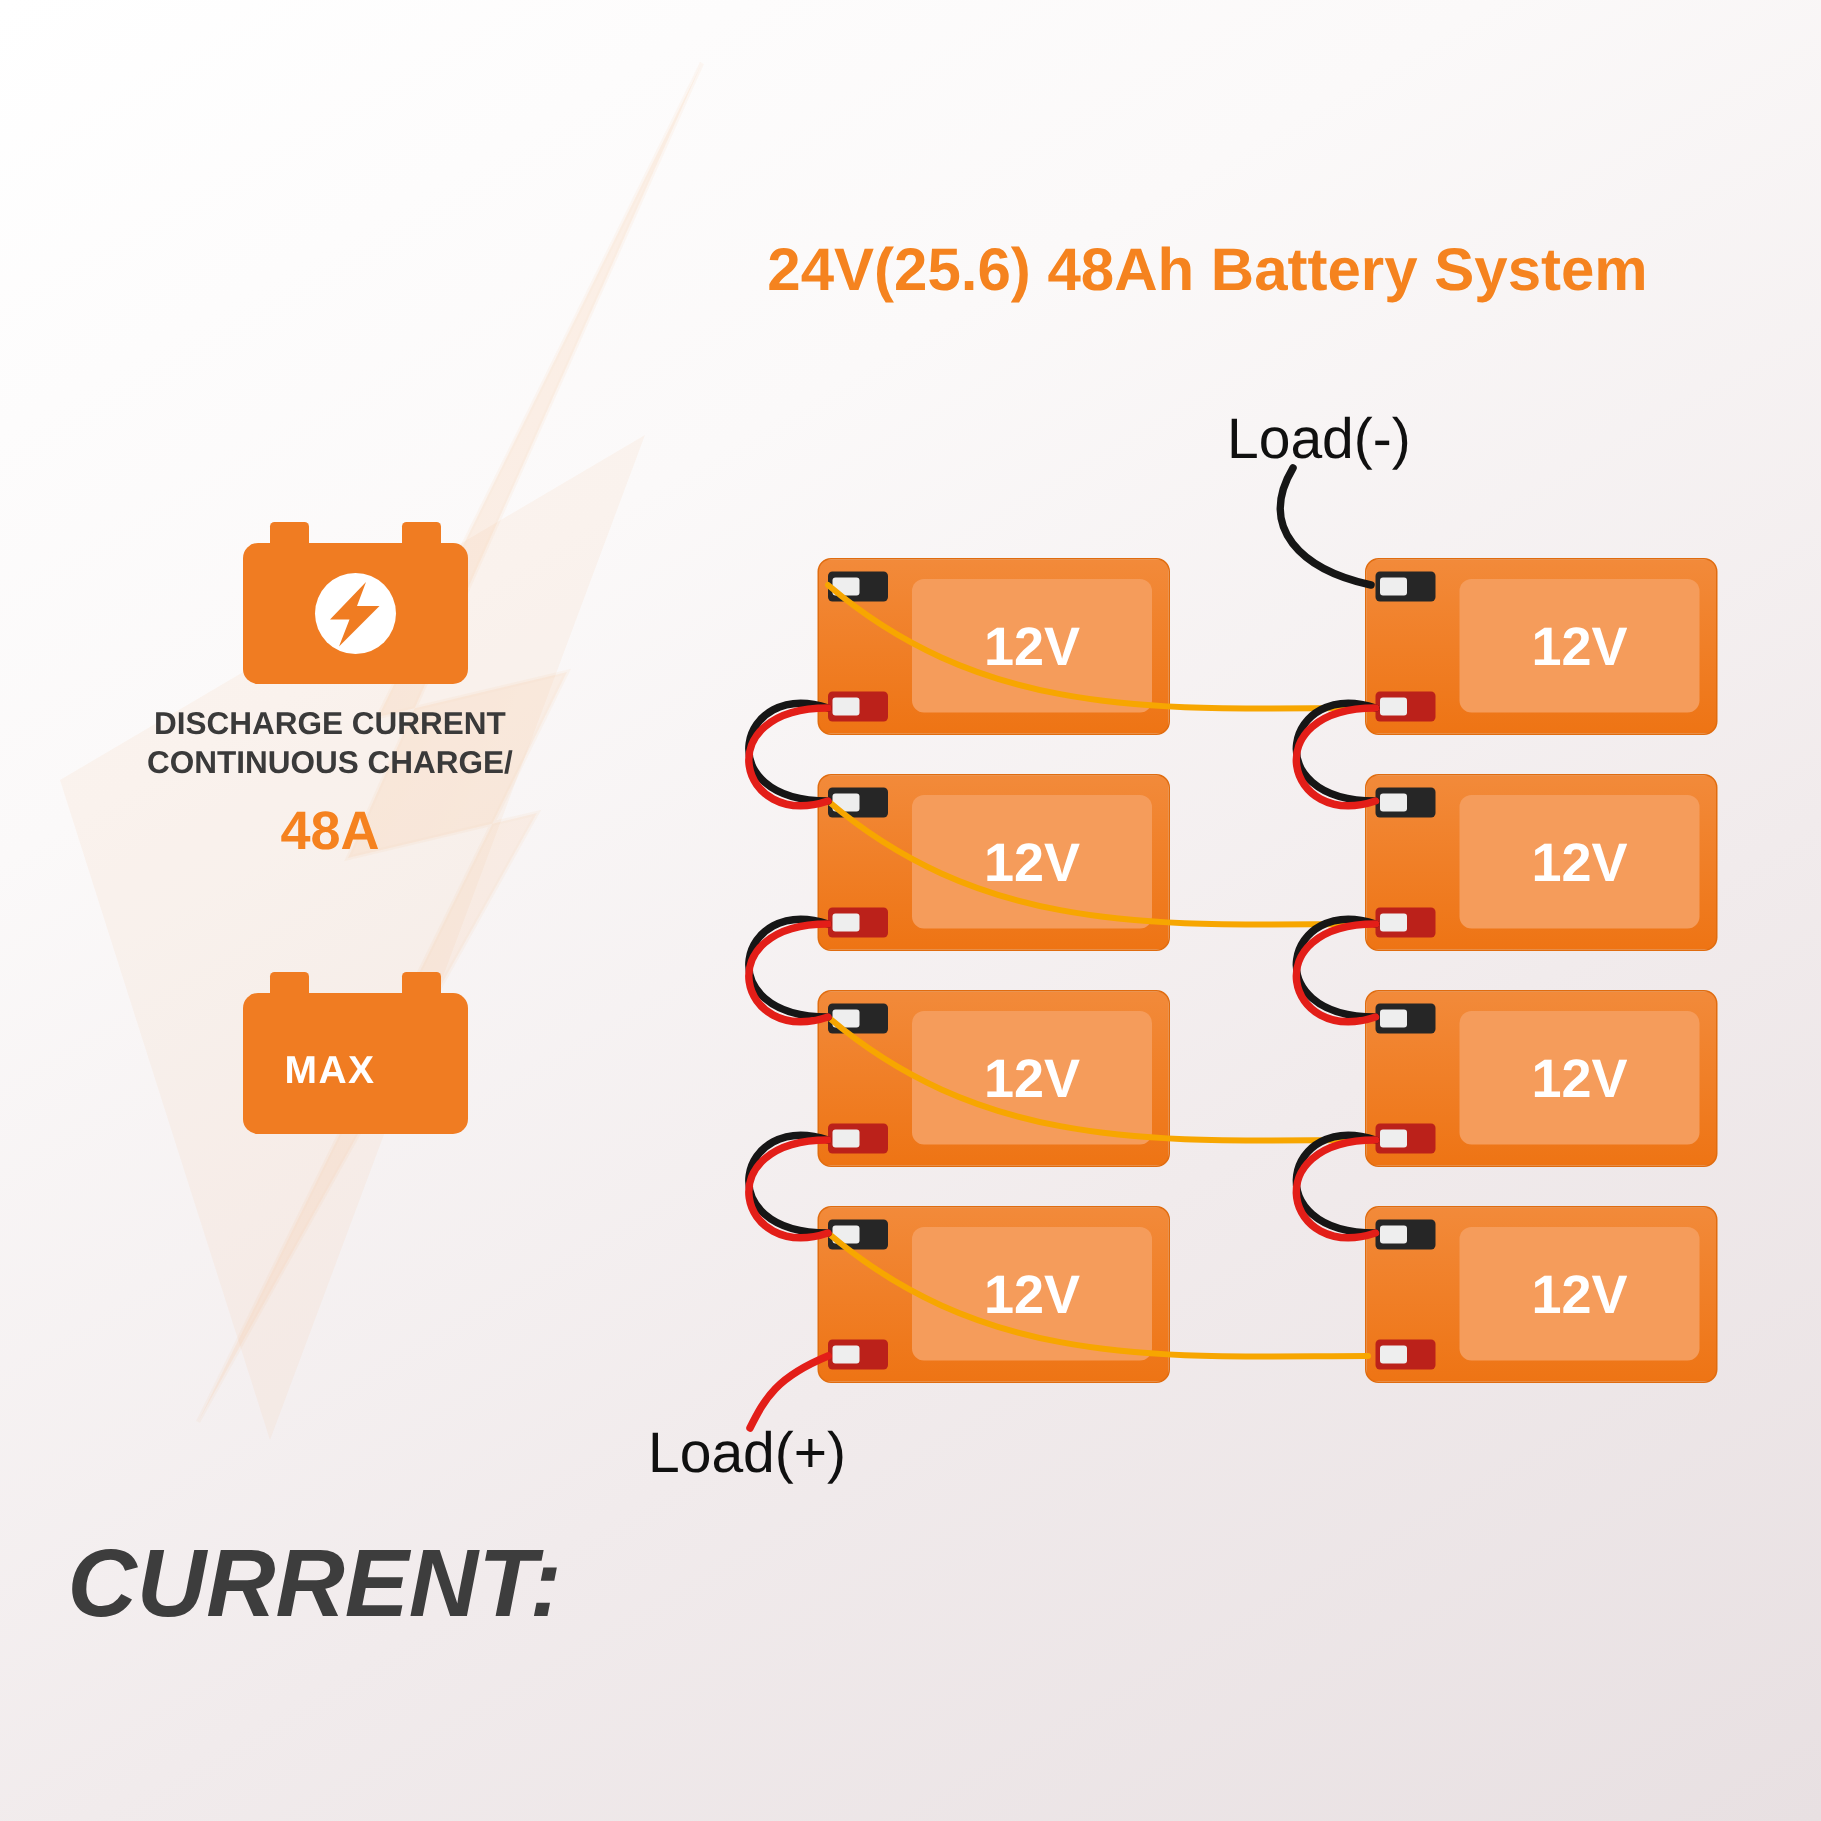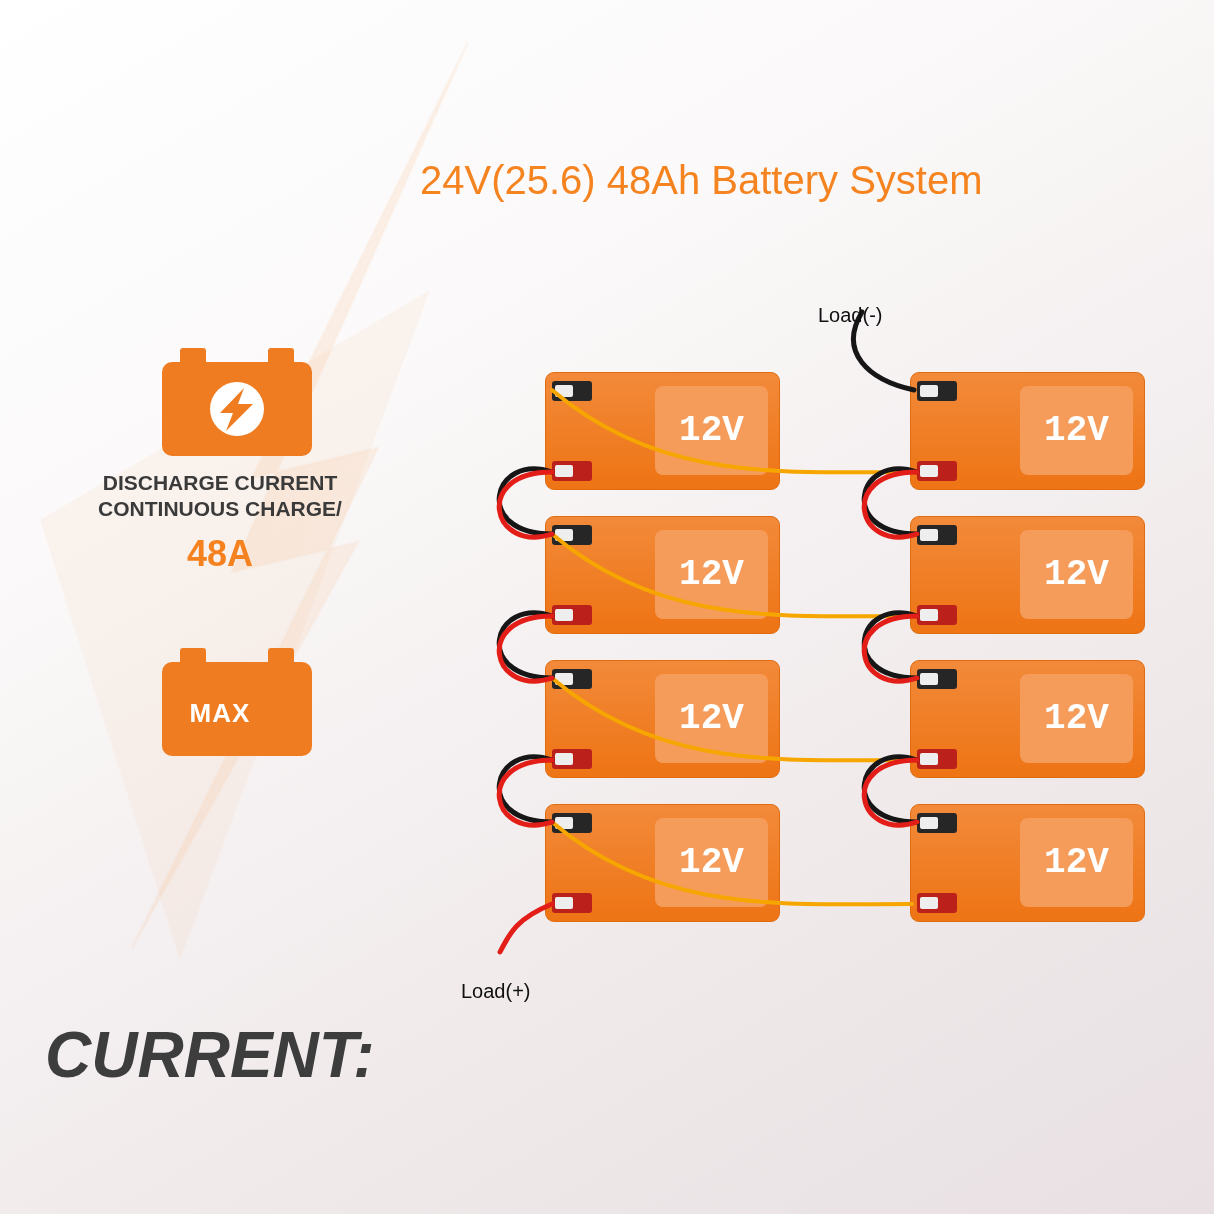--- a/index.html
+++ b/index.html
@@ -7,55 +7,55 @@
     position:relative;width:1214px;height:1214px;overflow:hidden;
     font-family:"Liberation Sans",sans-serif;
     background:linear-gradient(150deg,#ffffff 0%,#fbf9f9 30%,#f1ebec 65%,#e8e0e2 100%);
   }
   .watermark{position:absolute;left:0;top:0;z-index:1;}
   .page-title{
     position:absolute;left:52px;top:30px;z-index:4;white-space:nowrap;
     font-size:78px;font-weight:bold;font-style:italic;color:#4c4c4c;letter-spacing:-2px;
   }
   .subtitle{
-    position:absolute;left:420px;top:158px;width:770px;z-index:4;
-    font-size:40px;font-weight:normal;color:#f5831f;
+    position:absolute;left:420px;top:158px;width:770px;z-index:4;text-align:center;
+    font-size:40px;font-weight:bold;color:#f5831f;
   }
   
   .spec{position:absolute;left:55px;width:330px;text-align:center;z-index:4;}
   .spec1{top:348px;}
   .spec2{top:648px;}
   .icon-wrap{position:relative;width:136px;height:112px;margin:0 auto 10px auto;padding-left:20px;}
   .max-badge{
     position:absolute;left:0;right:0;top:50px;text-align:center;
     color:#fff;font-weight:bold;font-size:26px;letter-spacing:1px;
   }
   .spec-line{font-size:21px;font-weight:bold;color:#3a3a3a;line-height:1.25;}
   .spec-value{margin-top:10px;font-size:36px;font-weight:bold;color:#f5821f;}
   
   .battery{
     position:absolute;width:235px;height:118px;z-index:2;
     background:linear-gradient(180deg,#f28a3a 0%,#ee7414 100%);
     border:1px solid #e06c0f;border-radius:9px;box-sizing:border-box;
   }
   .panel{
-    position:absolute;top:13px;right:11px;width:113px;height:89px;
+    position:absolute;top:13px;right:11px;width:160px;height:89px;
     background:#f59c5b;border-radius:8px;color:#fff;
-    font-size:36px;font-weight:bold;display:flex;align-items:center;justify-content:center;font-family:Liberation Mono, monospace;
+    font-size:36px;font-weight:bold;display:flex;align-items:center;justify-content:center;
   }
   .term{position:absolute;left:6px;width:40px;height:20px;background:#262626;border-radius:3px;}
   .term::after{content:"";position:absolute;left:3px;top:4px;width:18px;height:12px;background:#eeeeee;border-radius:2px;}
   .term.top{top:8px;}
   .term.bot{bottom:8px;background:#bb211a;}
   .b-l1{left:545px;top:372px}.b-l2{left:545px;top:516px}.b-l3{left:545px;top:660px}.b-l4{left:545px;top:804px}
   .b-r1{left:910px;top:372px}.b-r2{left:910px;top:516px}.b-r3{left:910px;top:660px}.b-r4{left:910px;top:804px}
   .wires{position:absolute;left:0;top:0;z-index:5;pointer-events:none;}
-  .load-label{position:absolute;z-index:6;font-size:20px;color:#101010;margin-top:32px;}
+  .load-label{position:absolute;z-index:6;font-size:38px;color:#101010;}
   .load-neg{left:818px;top:272px;}
-  .load-pos{left:461px;top:948px;}
+  .load-pos{left:432px;top:948px;}
   
   .support-heading{
     position:absolute;left:45px;top:1018px;z-index:4;
     font-size:64px;font-weight:bold;font-style:italic;color:#3d3d3d;
   }
   .support-text{
     position:absolute;left:45px;top:1106px;z-index:4;
     font-size:56px;font-style:italic;color:#4f4f4f;
   }
 </style>

